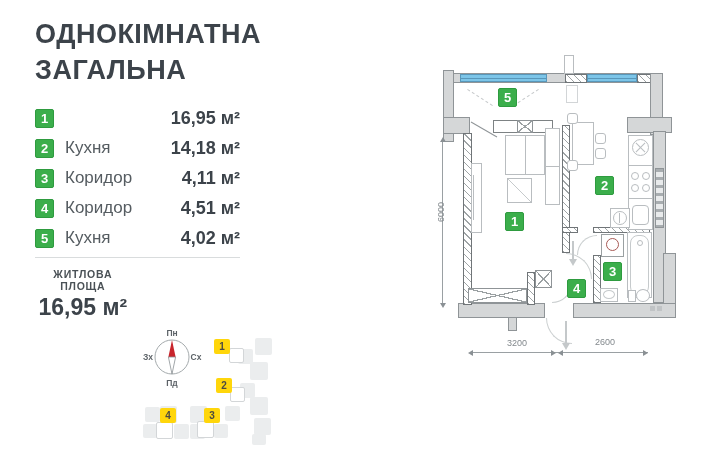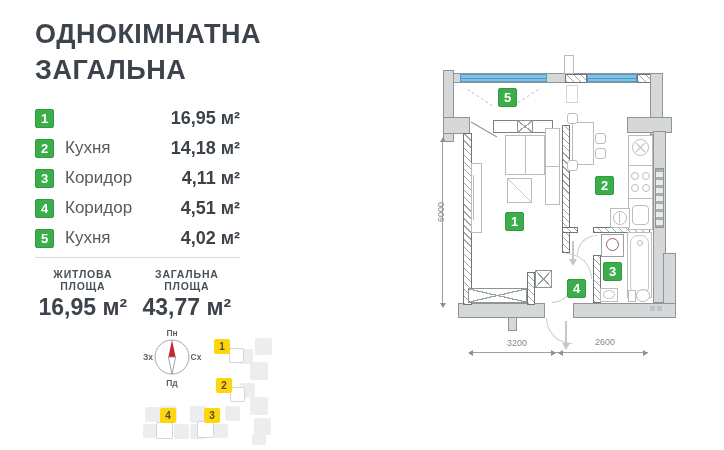--- a/index.html
+++ b/index.html
@@ -92,24 +92,20 @@
   </div>
 </div>
 
 <div class="abs divider"></div>
 
 <div class="abs summary">
   <div class="scol c1">
     <div class="slabel">ЖИТЛОВА ПЛОЩА</div>
     <div class="svalue">16,95 м²</div>
   </div>
-  <div class="scol c2">
-    <div class="slabel">ЗАГАЛЬНА ПЛОЩА</div>
-    <div class="svalue">43,77 м²</div>
-  </div>
 </div>
 
 <svg class="abs" style="left:140px;top:326px;" width="64" height="64">
   <circle cx="32" cy="31" r="17" fill="none" stroke="#9aa0a3" stroke-width="0.9"></circle>
   <polygon points="32,14 28.4,31 35.6,31" fill="#c8252c"></polygon>
   <polygon points="28.4,31 35.6,31 32,48" fill="#ffffff" stroke="#8a9094" stroke-width="0.8"></polygon>
   <text x="32" y="10" text-anchor="middle" font-size="8.5" font-weight="bold" fill="#5c6267">Пн</text>
   <text x="32" y="60" text-anchor="middle" font-size="8.5" font-weight="bold" fill="#5c6267">Пд</text>
   <text x="56" y="34" text-anchor="middle" font-size="8.5" font-weight="bold" fill="#5c6267">Сх</text>
   <text x="8" y="34" text-anchor="middle" font-size="8.5" font-weight="bold" fill="#5c6267">Зх</text>

